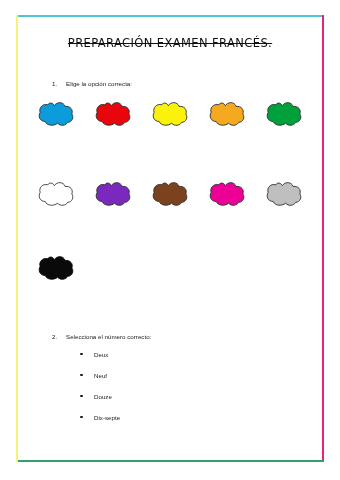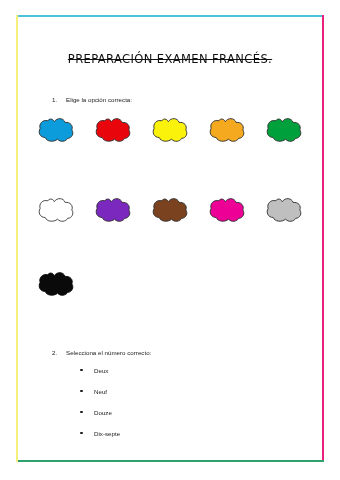--- a/index.html
+++ b/index.html
@@ -55,21 +55,21 @@
     bottom: 24px;
   }
 
   .doc-title {
     text-align: center;
     font-size: 11.5px;
     letter-spacing: 0.4px;
     color: #111111;
     font-family: "DejaVu Sans", sans-serif;
     font-weight: 400;
-    margin-top: 30px;
+    margin-top: 14px;
     text-decoration: line-through;
     text-decoration-thickness: 1px;
     white-space: nowrap;
   }
 
   .question {
     margin-left: 28px;
     font-size: 6.2px;
     color: #1a1a1a;
     line-height: 1.2;

